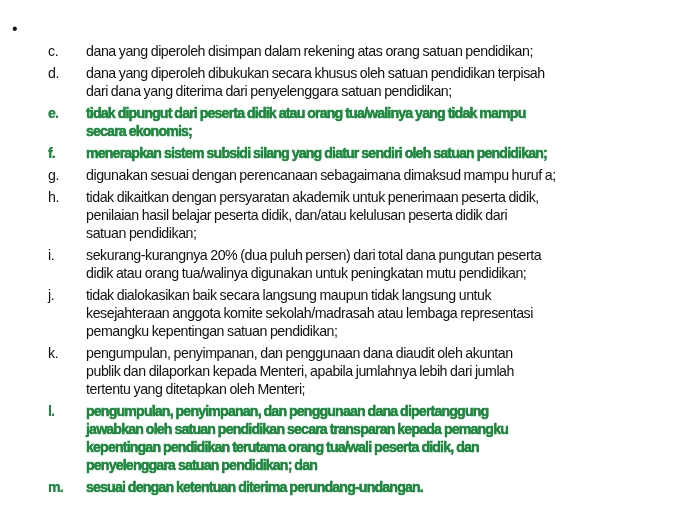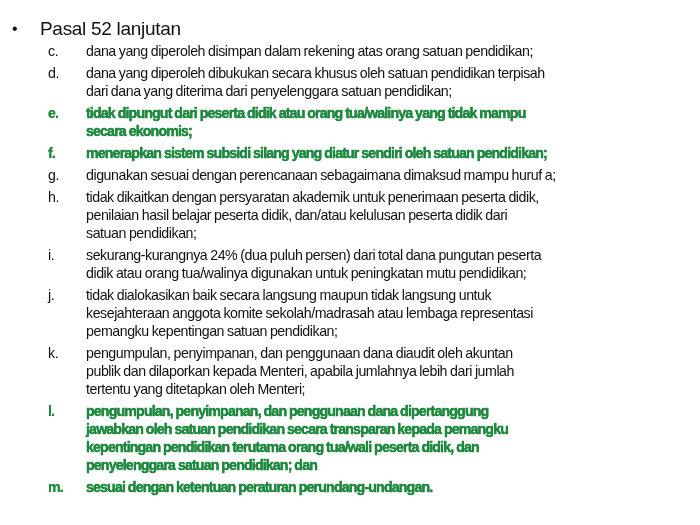--- a/index.html
+++ b/index.html
@@ -73,21 +73,20 @@
       font-weight: bold;
       -webkit-text-stroke: 0.35px #1f8a3f;
     }
   </style>
 </head>
 <body>
 
 <div class="slide">
   <div class="heading">
     <span class="bullet">•</span>
-    <span class="heading-text">Pasal 52 lanjutan</span>
   </div>
 
   <div class="list">
     <div class="item">
       <span class="letter">c.</span>
       <span class="text">dana yang diperoleh disimpan dalam rekening atas orang satuan pendidikan;</span>
     </div>
     <div class="item">
       <span class="letter">d.</span>
       <span class="text">dana yang diperoleh dibukukan secara khusus oleh satuan pendidikan terpisah
@@ -107,21 +106,21 @@
       <span class="text">digunakan sesuai dengan perencanaan sebagaimana dimaksud mampu huruf a;</span>
     </div>
     <div class="item">
       <span class="letter">h.</span>
       <span class="text">tidak dikaitkan dengan persyaratan akademik untuk penerimaan peserta didik,
 penilaian hasil belajar peserta didik, dan/atau kelulusan peserta didik dari
 satuan pendidikan;</span>
     </div>
     <div class="item">
       <span class="letter">i.</span>
-      <span class="text">sekurang-kurangnya 24% (dua puluh persen) dari total dana pungutan peserta
+      <span class="text">sekurang-kurangnya 20% (dua puluh persen) dari total dana pungutan peserta
 didik atau orang tua/walinya digunakan untuk peningkatan mutu pendidikan;</span>
     </div>
     <div class="item">
       <span class="letter">j.</span>
       <span class="text">tidak dialokasikan baik secara langsung maupun tidak langsung untuk
 kesejahteraan anggota komite sekolah/madrasah atau lembaga representasi
 pemangku kepentingan satuan pendidikan;</span>
     </div>
     <div class="item">
       <span class="letter">k.</span>
@@ -131,16 +130,16 @@
     </div>
     <div class="item green">
       <span class="letter">l.</span>
       <span class="text">pengumpulan, penyimpanan, dan penggunaan dana dipertanggung
 jawabkan oleh satuan pendidikan secara transparan kepada pemangku
 kepentingan pendidikan terutama orang tua/wali peserta didik, dan
 penyelenggara satuan pendidikan; dan</span>
     </div>
     <div class="item green">
       <span class="letter">m.</span>
-      <span class="text">sesuai dengan ketentuan peraturan perundang-undangan.</span>
+      <span class="text">sesuai dengan ketentuan diterima perundang-undangan.</span>
     </div>
   </div>
 </div>
 
 </body></html>

